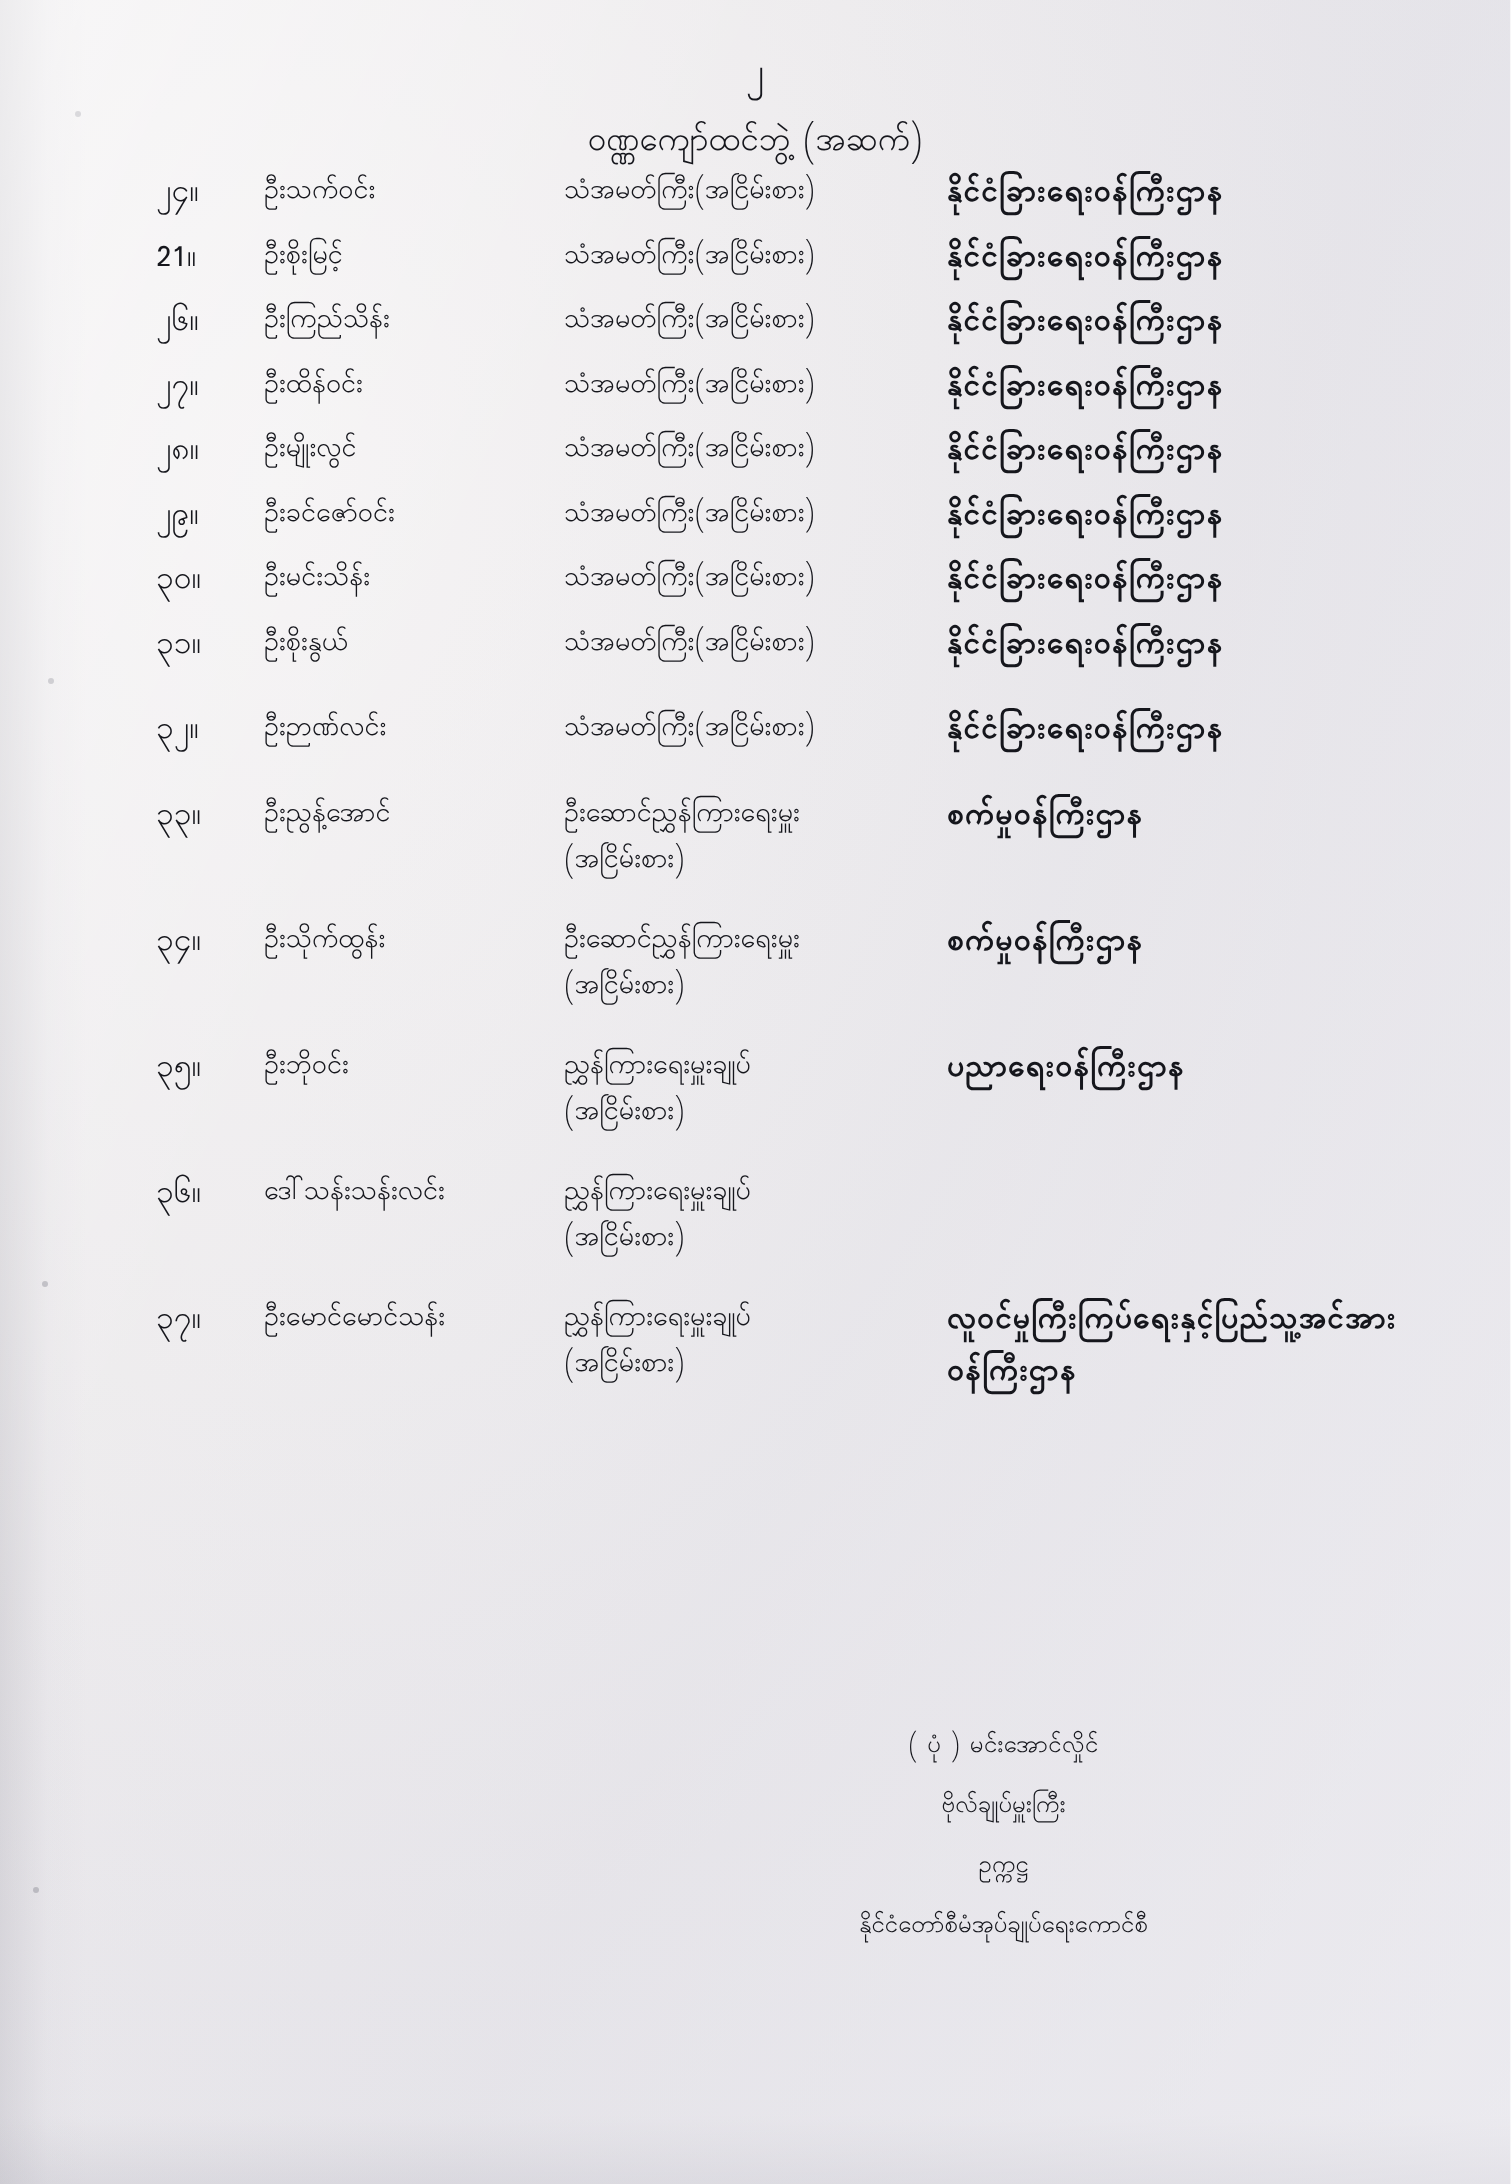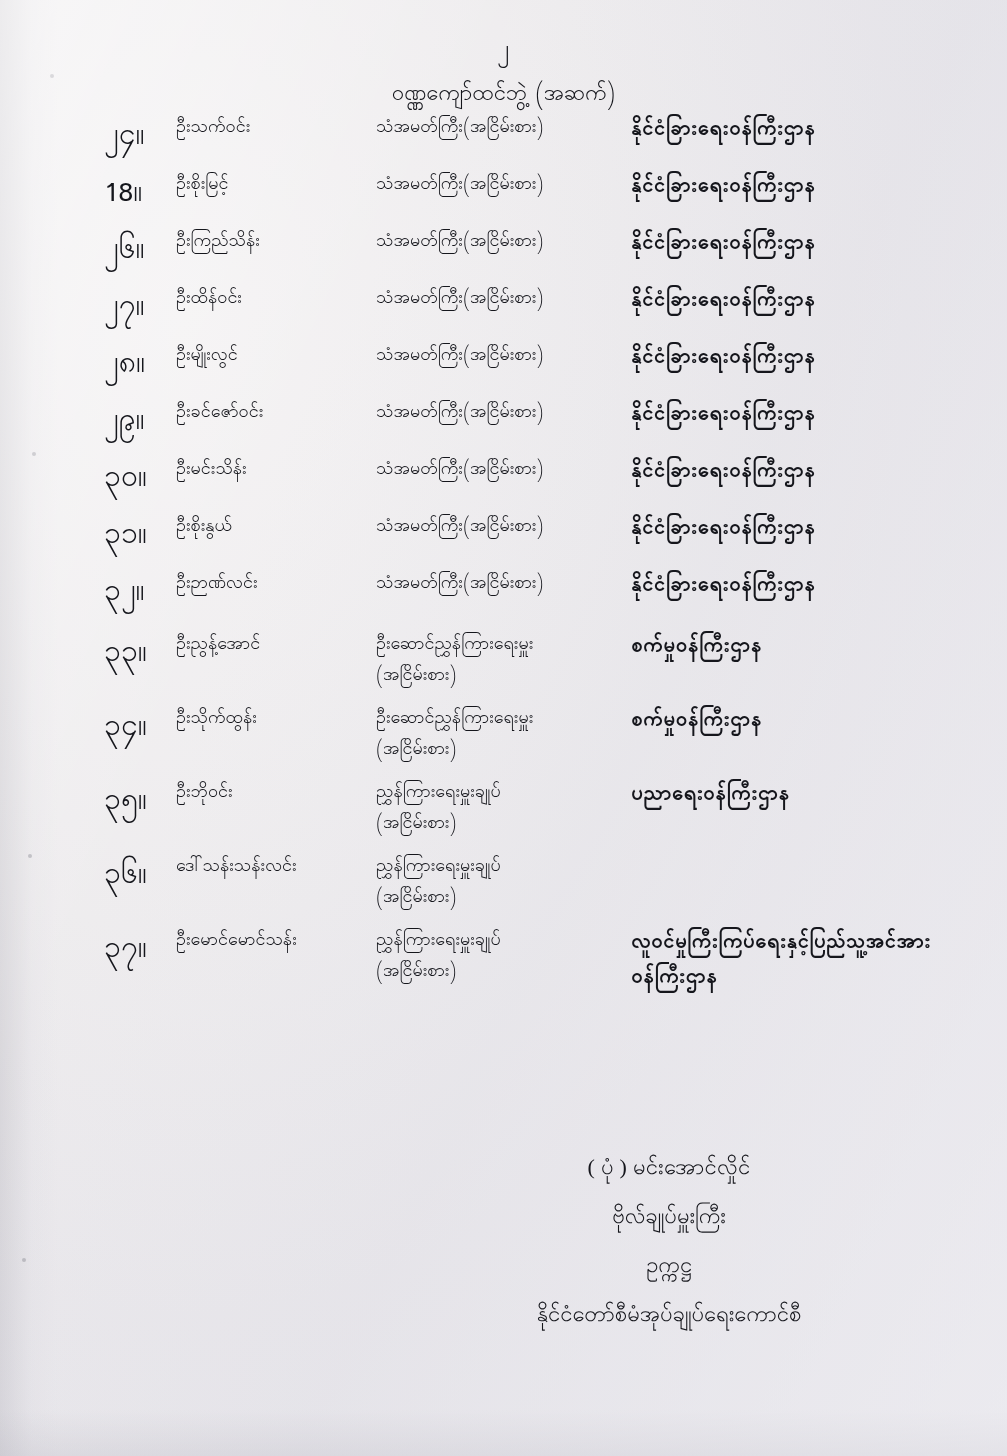--- a/index.html
+++ b/index.html
@@ -75,21 +75,21 @@
     width: 830px;
   }
   .row {
     display: flex;
     align-items: flex-start;
     margin-bottom: 10px;
   }
   .c-no {
     width: 72px;
     flex: 0 0 72px;
-    font-size: 30px;
+    font-size: 21px;
     padding-top: 2px;
     white-space: nowrap;
   }
   .c-name {
     width: 200px;
     flex: 0 0 200px;
     font-size: 18px;
     padding-top: 2px;
     white-space: nowrap;
   }
@@ -102,34 +102,33 @@
   .c-ministry {
     flex: 1 1 auto;
     font-size: 21px;
     padding-top: 2px;
     font-weight: bold;
   }
   .sub-line {
     display: block;
     margin-top: 4px;
   }
-  .row.tall { margin-bottom: 14px; }
+  .row.tall { margin-bottom: 14px; margin-top: 24px; }
 
   .signature {
     position: absolute;
     right: 118px;
     top: 1152px;
     text-align: center;
     width: 440px;
   }
   .signature div {
-    font-size: 22px;
+    font-size: 16px;
     margin-bottom: 16px;
     white-space: nowrap;
-    font-family: Liberation Serif, serif;
   }
   .sig-name { letter-spacing: 0.3px; }
   .sig-org { margin-bottom: 0 !important; }
 
   .speck {
     position: absolute;
     width: 4px;
     height: 4px;
     background: #8a8a94;
     border-radius: 50%;
@@ -156,21 +155,21 @@
   <div class="table">
 
     <div class="row">
       <div class="c-no mm">၂၄။</div>
       <div class="c-name mm">ဦးသက်ဝင်း</div>
       <div class="c-rank mm">သံအမတ်ကြီး(အငြိမ်းစား)</div>
       <div class="c-ministry mm">နိုင်ငံခြားရေးဝန်ကြီးဌာန</div>
     </div>
 
     <div class="row">
-      <div class="c-no mm">18။</div>
+      <div class="c-no mm">21။</div>
       <div class="c-name mm">ဦးစိုးမြင့်</div>
       <div class="c-rank mm">သံအမတ်ကြီး(အငြိမ်းစား)</div>
       <div class="c-ministry mm">နိုင်ငံခြားရေးဝန်ကြီးဌာန</div>
     </div>
 
     <div class="row">
       <div class="c-no mm">၂၆။</div>
       <div class="c-name mm">ဦးကြည်သိန်း</div>
       <div class="c-rank mm">သံအမတ်ကြီး(အငြိမ်းစား)</div>
       <div class="c-ministry mm">နိုင်ငံခြားရေးဝန်ကြီးဌာန</div>

